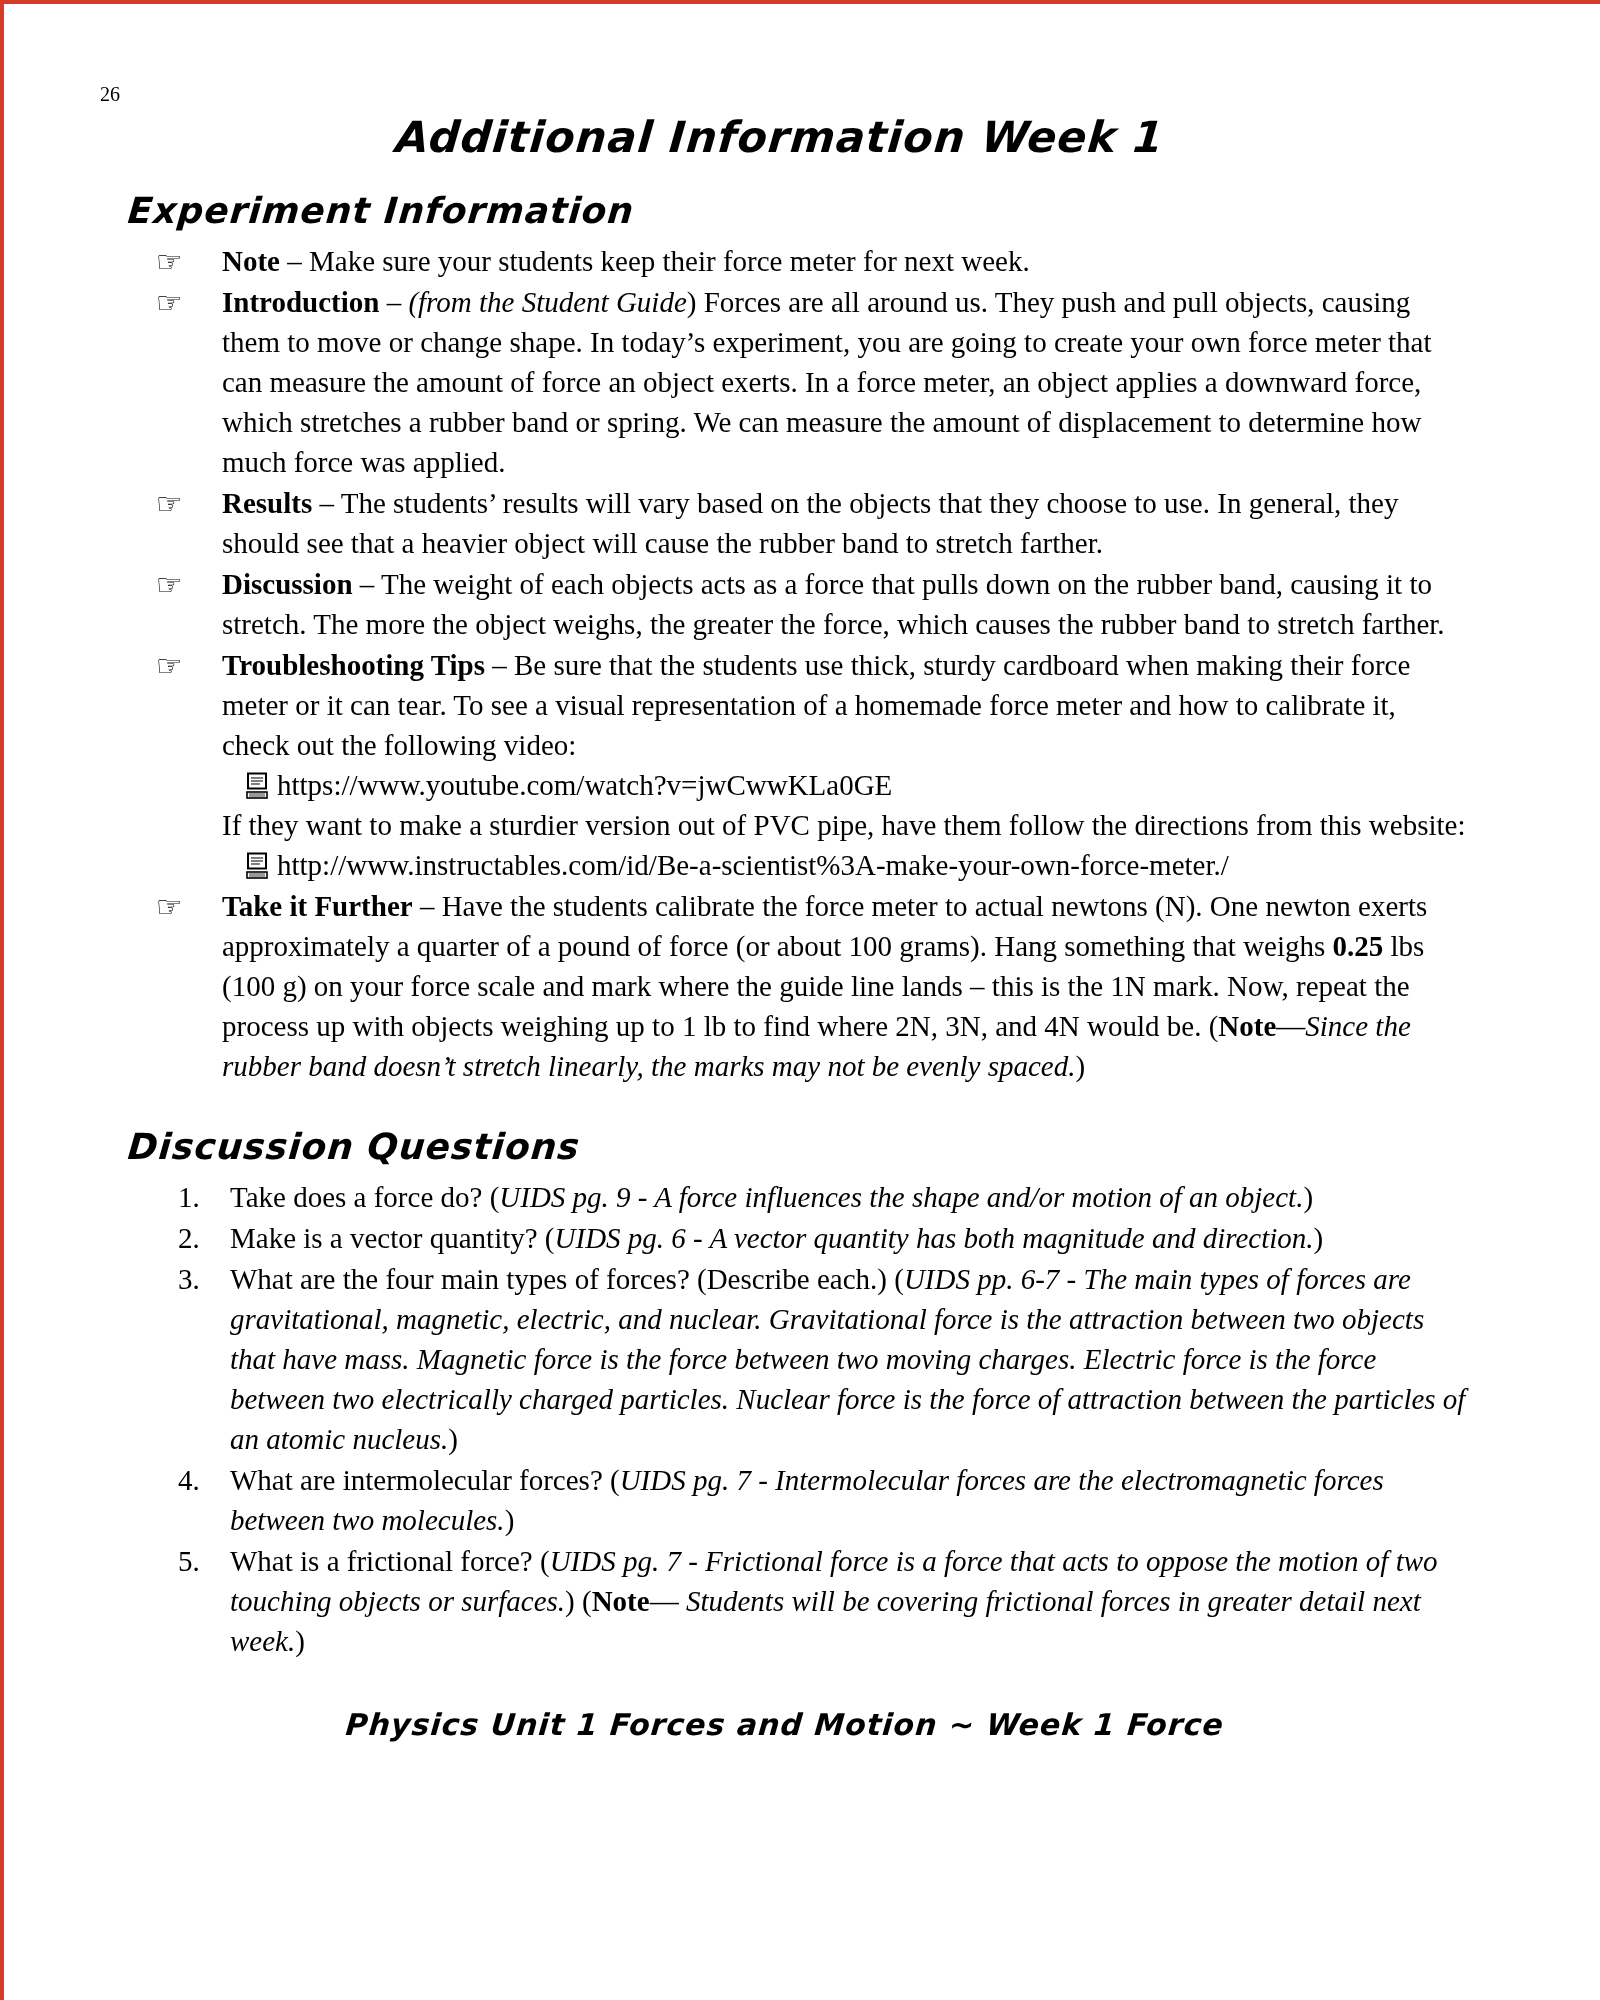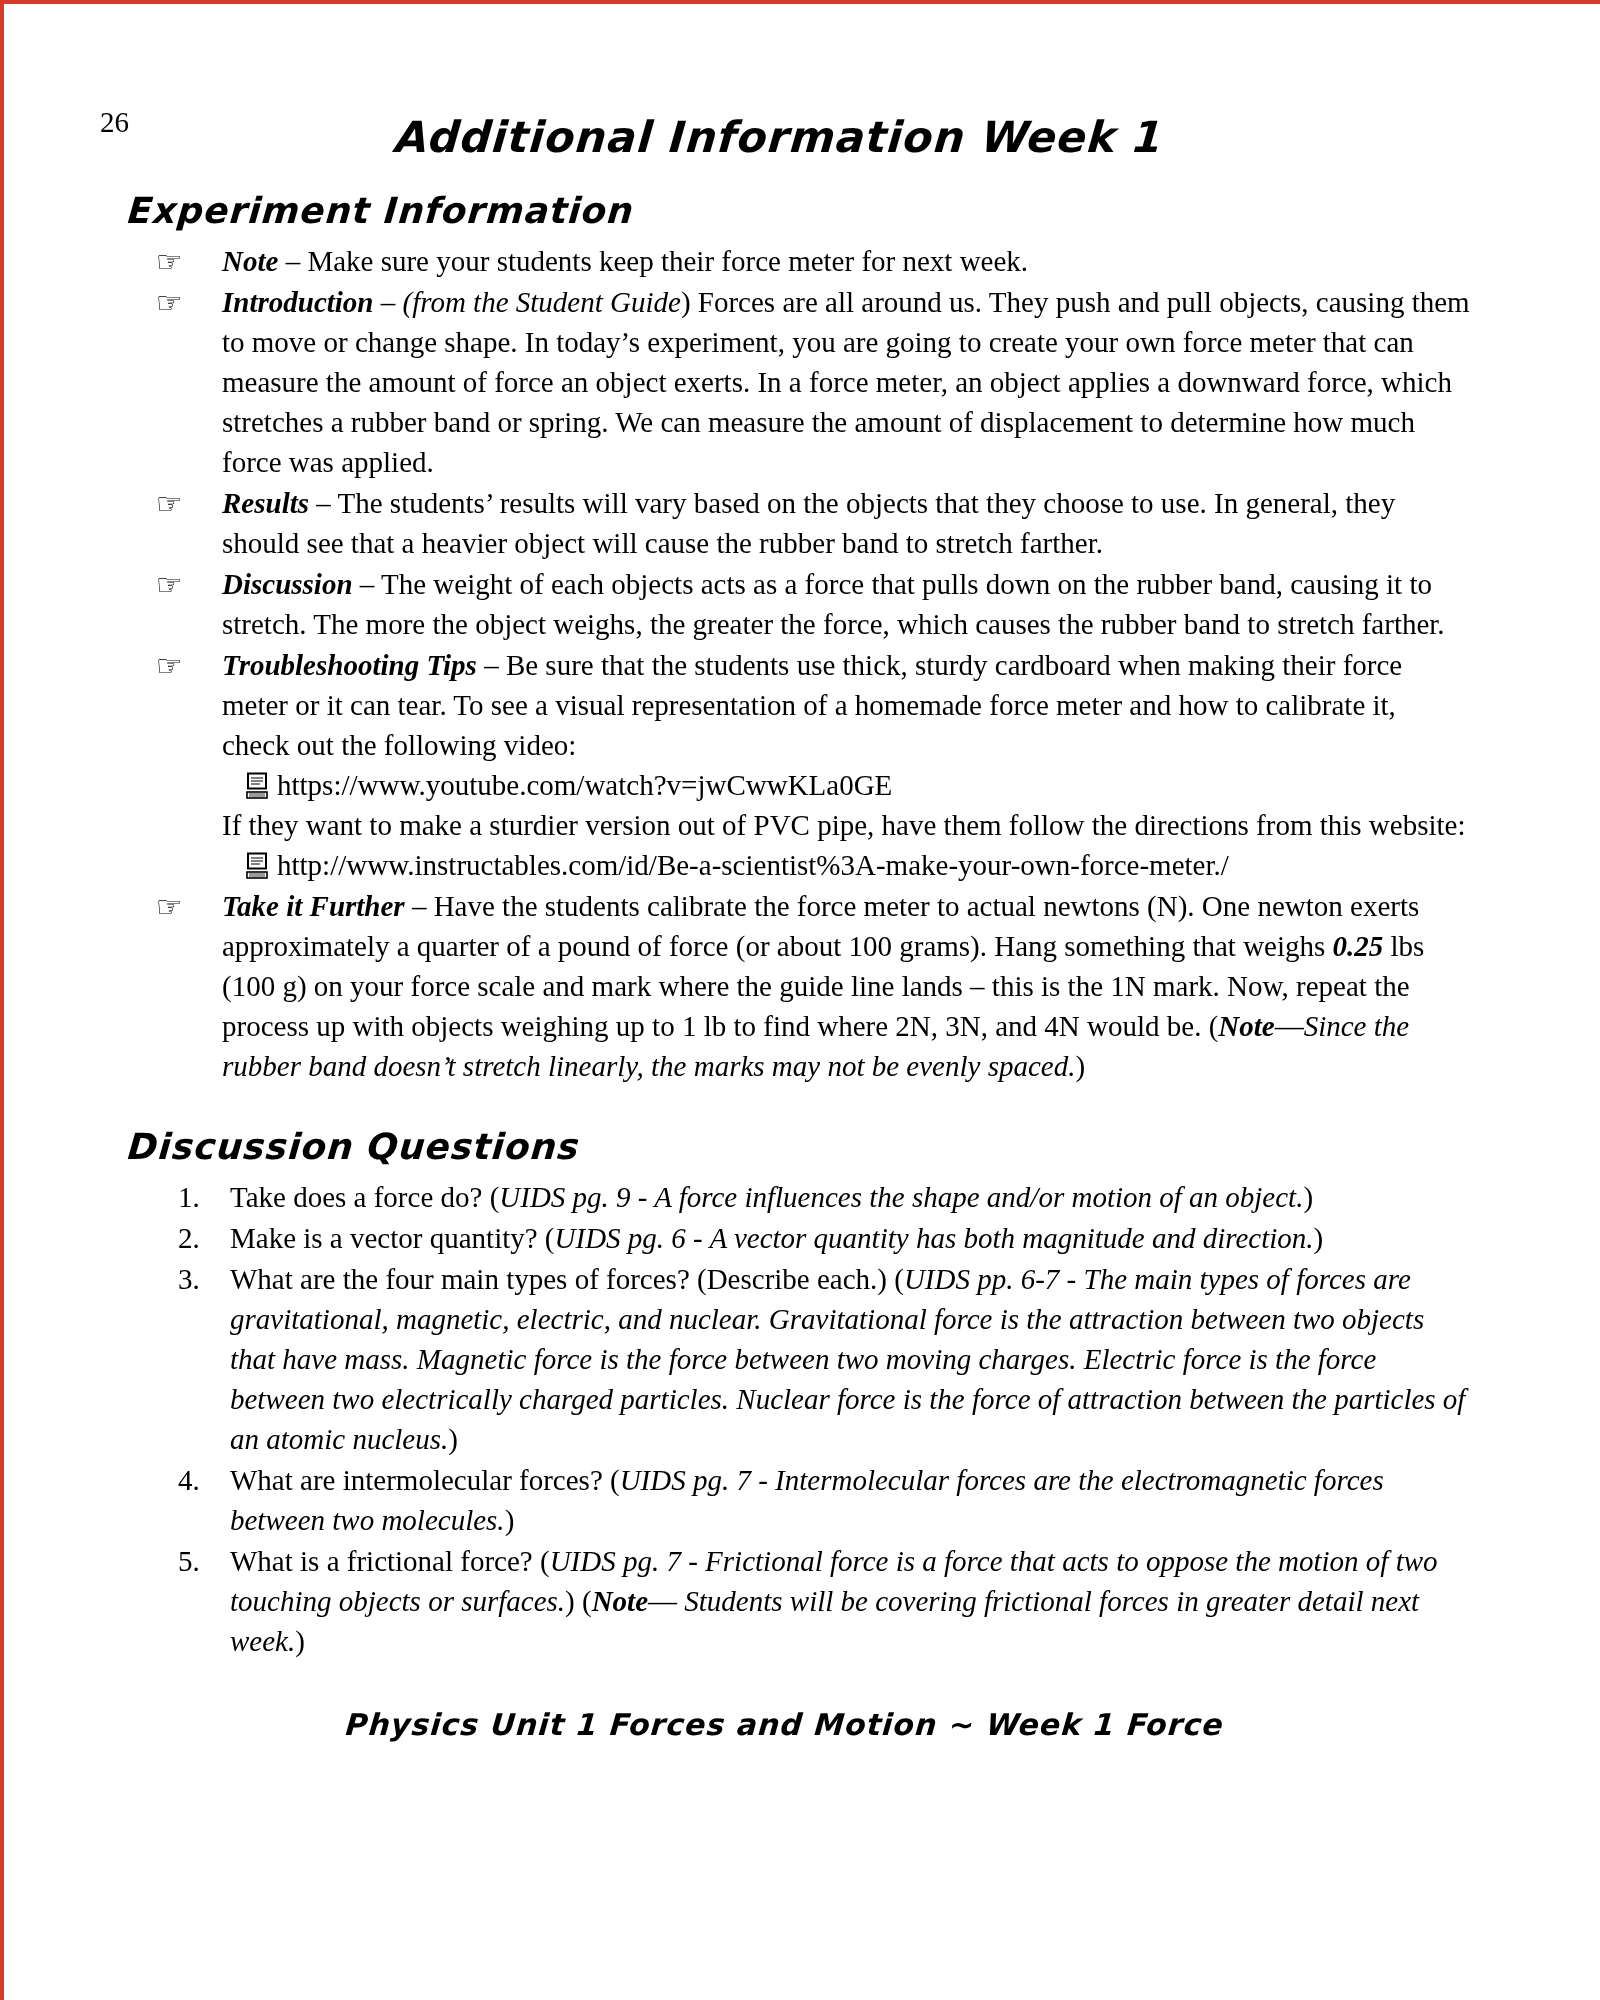--- a/index.html
+++ b/index.html
@@ -3,21 +3,21 @@
 <meta charset="utf-8">
 <style>
   html,body { margin:0; padding:0; background:#ffffff; }
   .page {
     position:relative; width:1600px; height:2000px; background:#ffffff;
     color:#000; font-family:"Liberation Serif", serif; overflow:hidden;
   }
   .border-top  { position:absolute; top:0; left:0; width:100%; height:4px; background:var(--accent,#d43b29); }
   .border-left { position:absolute; top:0; left:0; width:4px; height:100%; background:var(--accent,#d43b29); }
 
-  .page-number { position:absolute; top:84px; left:100px; font-size:29px; line-height:1;margin-top:24px; }
+  .page-number { position:absolute; top:84px; left:100px; font-size:20px; line-height:1; }
 
   .content { padding:0 130px 0 100px; }
 
   .handwriting {
     font-family:"DejaVu Sans", sans-serif;
     font-style:italic; font-weight:bold; letter-spacing:1px;
   }
   h1.doc-title {
     margin:0; padding-top:112px; text-align:center;
     font-size:43px; line-height:1.2; transform:skewX(-5deg);
@@ -32,21 +32,21 @@
     position:relative; font-size:29px; line-height:40px; margin:1px 0;
   }
   li.hand-item { padding-left:122px; }
   li.num-item  { padding-left:130px; }
   li.hand-item .bullet {
     position:absolute; left:56px; top:1px;
     font-family:"DejaVu Sans", sans-serif; font-size:30px; line-height:40px;
   }
   li.num-item .num { position:absolute; left:78px; top:0; }
 
-  .run-b  { font-weight:bold;font-style:italic; }
+  .run-b  { font-weight:bold; }
   .run-i  { font-style:italic;text-align:right; }
 
   .link-line { margin-left:24px; }
   .pc-icon { vertical-align:-4px; margin-right:9px; }
   .url { white-space:nowrap; }
 
   .footer { text-align:center; font-size:30px; margin-top:46px; transform:skewX(-5deg); }
 </style>
 </head>
 <body>

